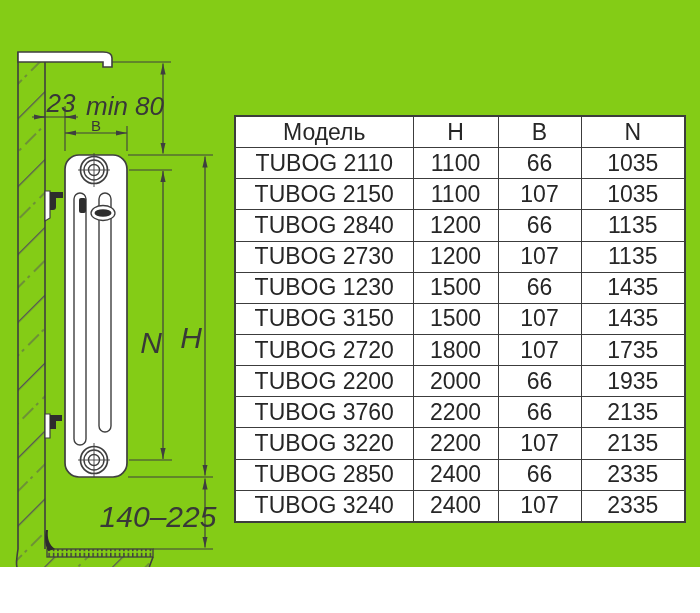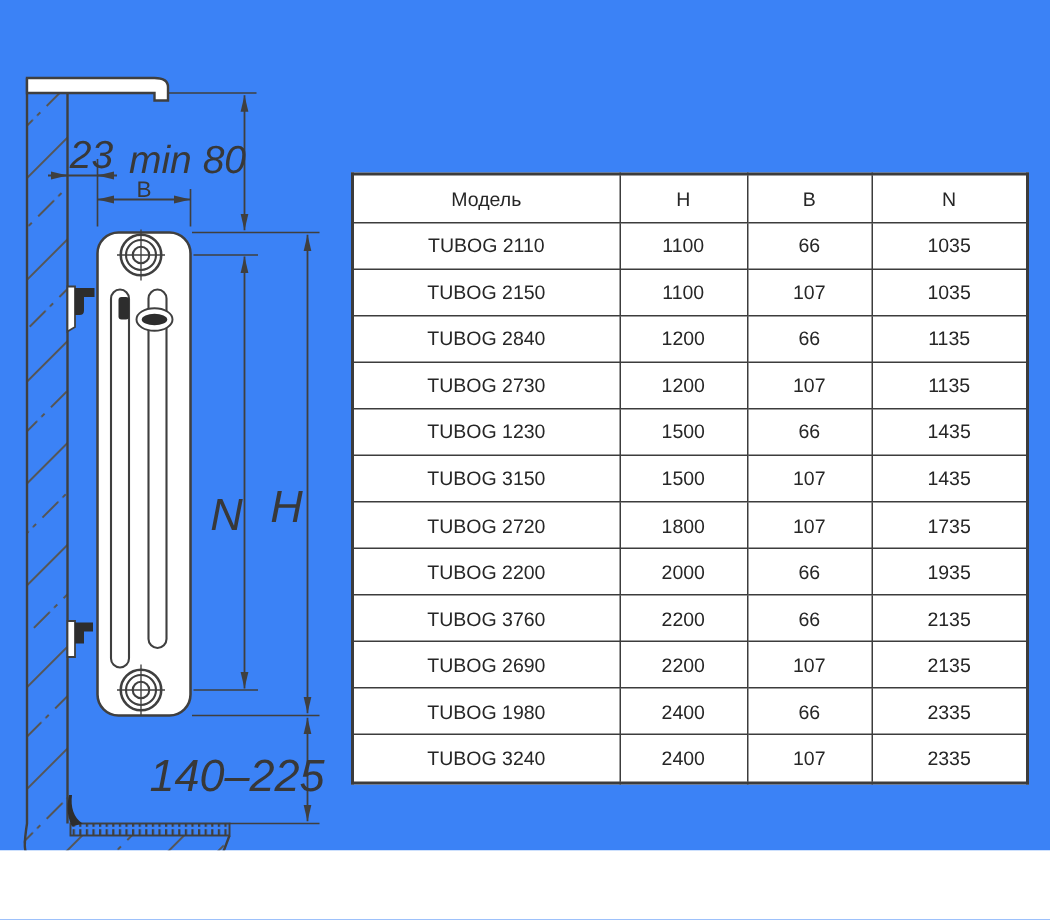--- a/index.html
+++ b/index.html
@@ -1,32 +1,32 @@
 <!DOCTYPE html>
 <html><head>
 <meta charset="utf-8">
 <style>
   html,body { margin:0; padding:0; background:#ffffff; }
   .canvas {
-    position:relative; width:700px; height:567px; background:#3b82f6;
+    position:relative; width:700px; height:567px; background:#84cc16;
     font-family:"Liberation Sans", sans-serif; overflow:hidden;
   }
   .diagram-svg { position:absolute; left:0; top:0; }
   .dim-text {
     font-family:"Liberation Sans", sans-serif;
     font-style:italic; fill:#383838;
   }
   .dim-text-upright {
     font-family:"Liberation Sans", sans-serif;
     font-style:normal; fill:#383838;
   }
   .spec-table {
     position:absolute; left:234px; top:115px; width:450px; height:408px;
     border-collapse:collapse; table-layout:fixed;
-    font-size:13px; color:#262626; background:#ffffff;
+    font-size:23px; color:#262626; background:#ffffff;
     border:2px solid #3c3c3c;
   }
   .spec-table th, .spec-table td {
     border:1.5px solid #3c3c3c; text-align:center; vertical-align:middle;
     padding:0; font-weight:400; white-space:nowrap; overflow:hidden;
   }
 </style>
 </head>
 <body>
 
@@ -190,27 +190,27 @@
       <td>66</td>
       <td>1935</td>
     </tr>
     <tr>
       <td>TUBOG 3760</td>
       <td>2200</td>
       <td>66</td>
       <td>2135</td>
     </tr>
     <tr>
-      <td>TUBOG 2690</td>
+      <td>TUBOG 3220</td>
       <td>2200</td>
       <td>107</td>
       <td>2135</td>
     </tr>
     <tr>
-      <td>TUBOG 1980</td>
+      <td>TUBOG 2850</td>
       <td>2400</td>
       <td>66</td>
       <td>2335</td>
     </tr>
     <tr>
       <td>TUBOG 3240</td>
       <td>2400</td>
       <td>107</td>
       <td>2335</td>
     </tr>

